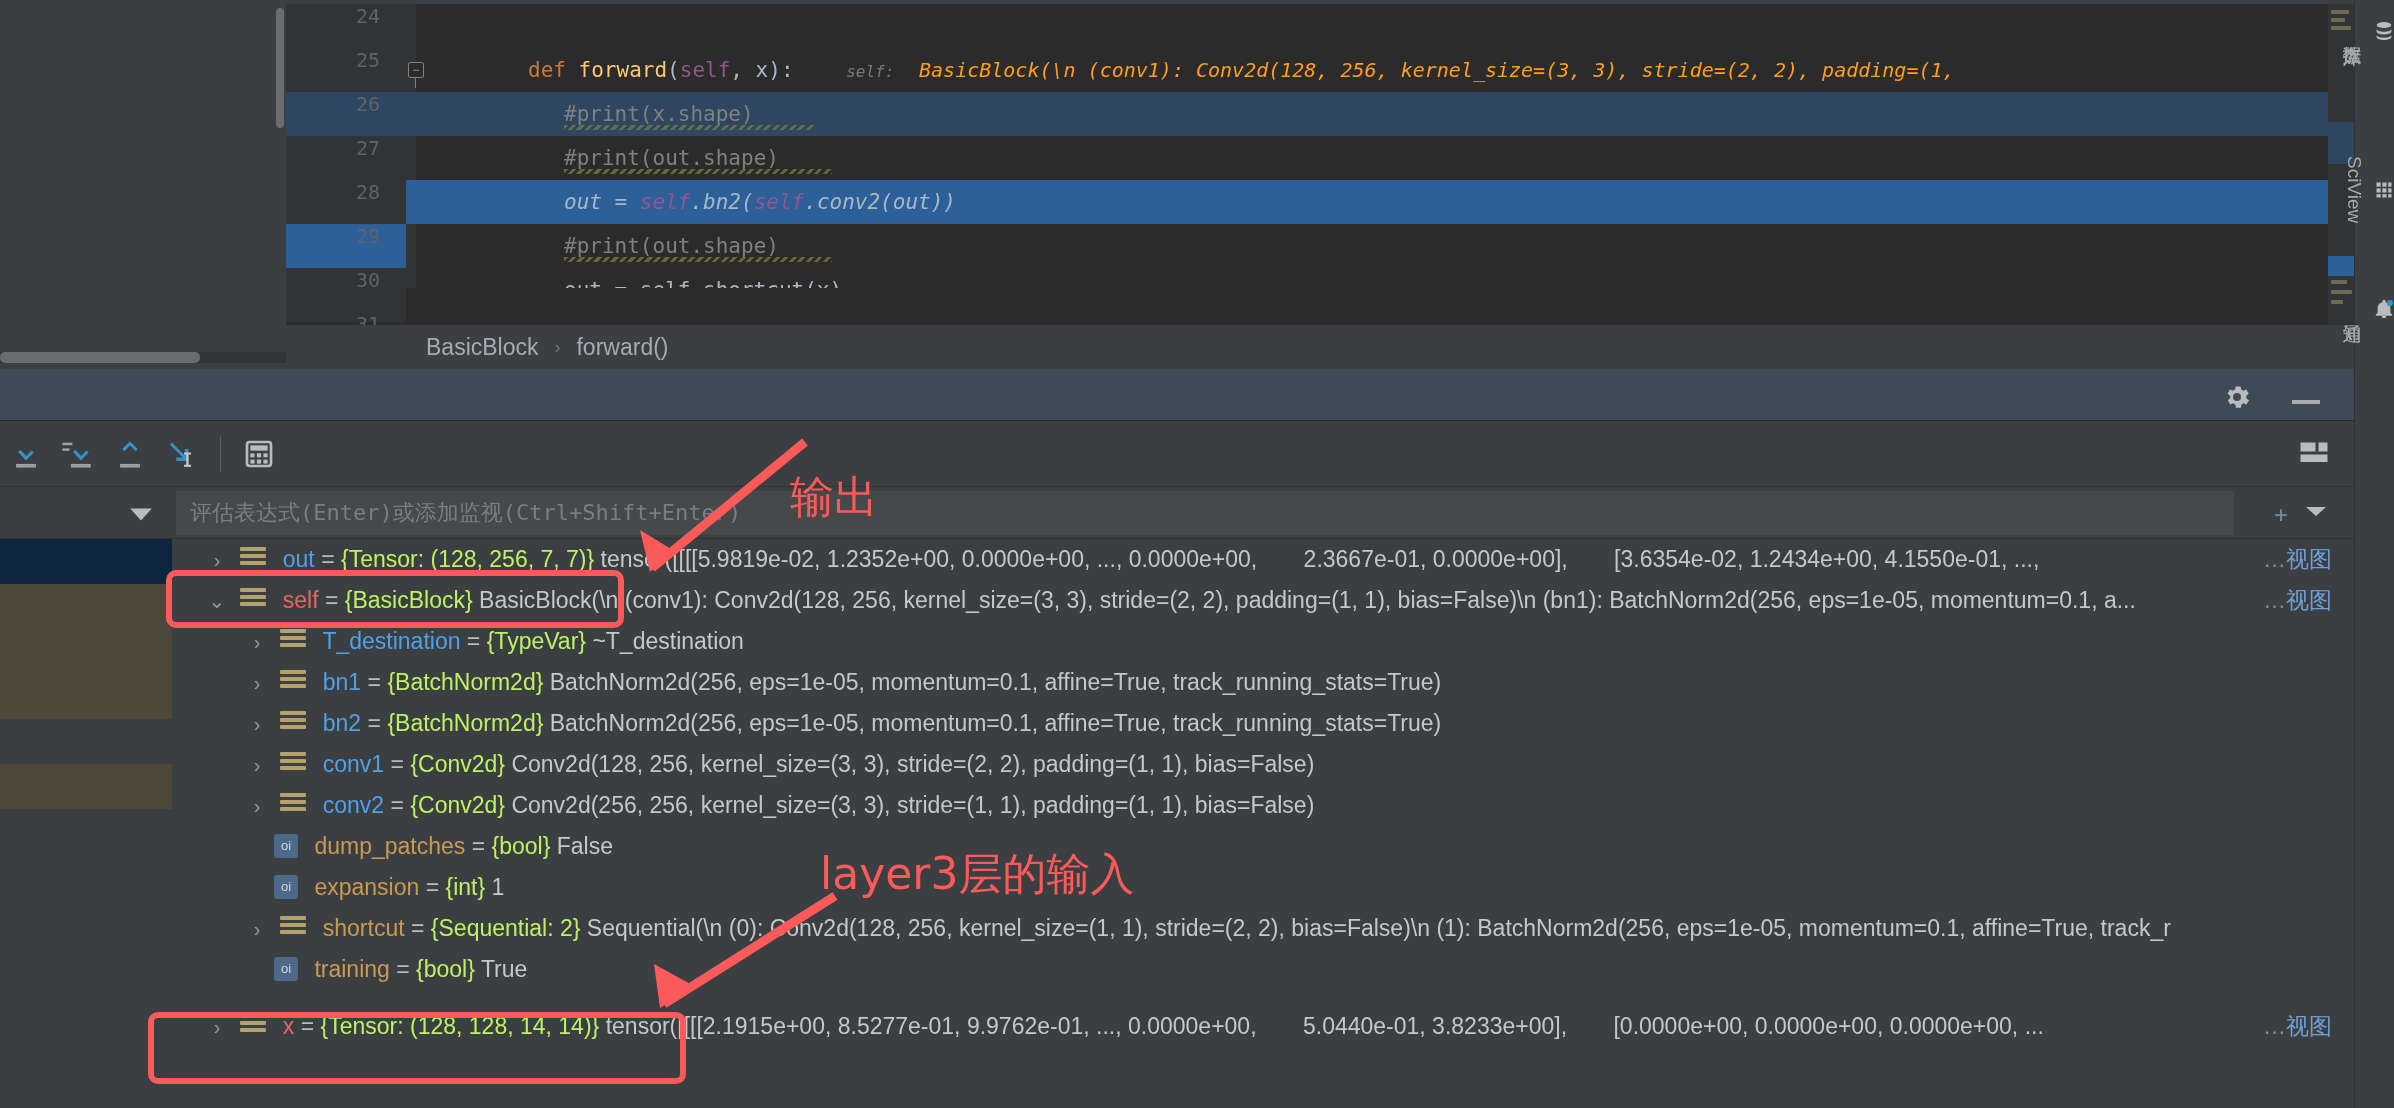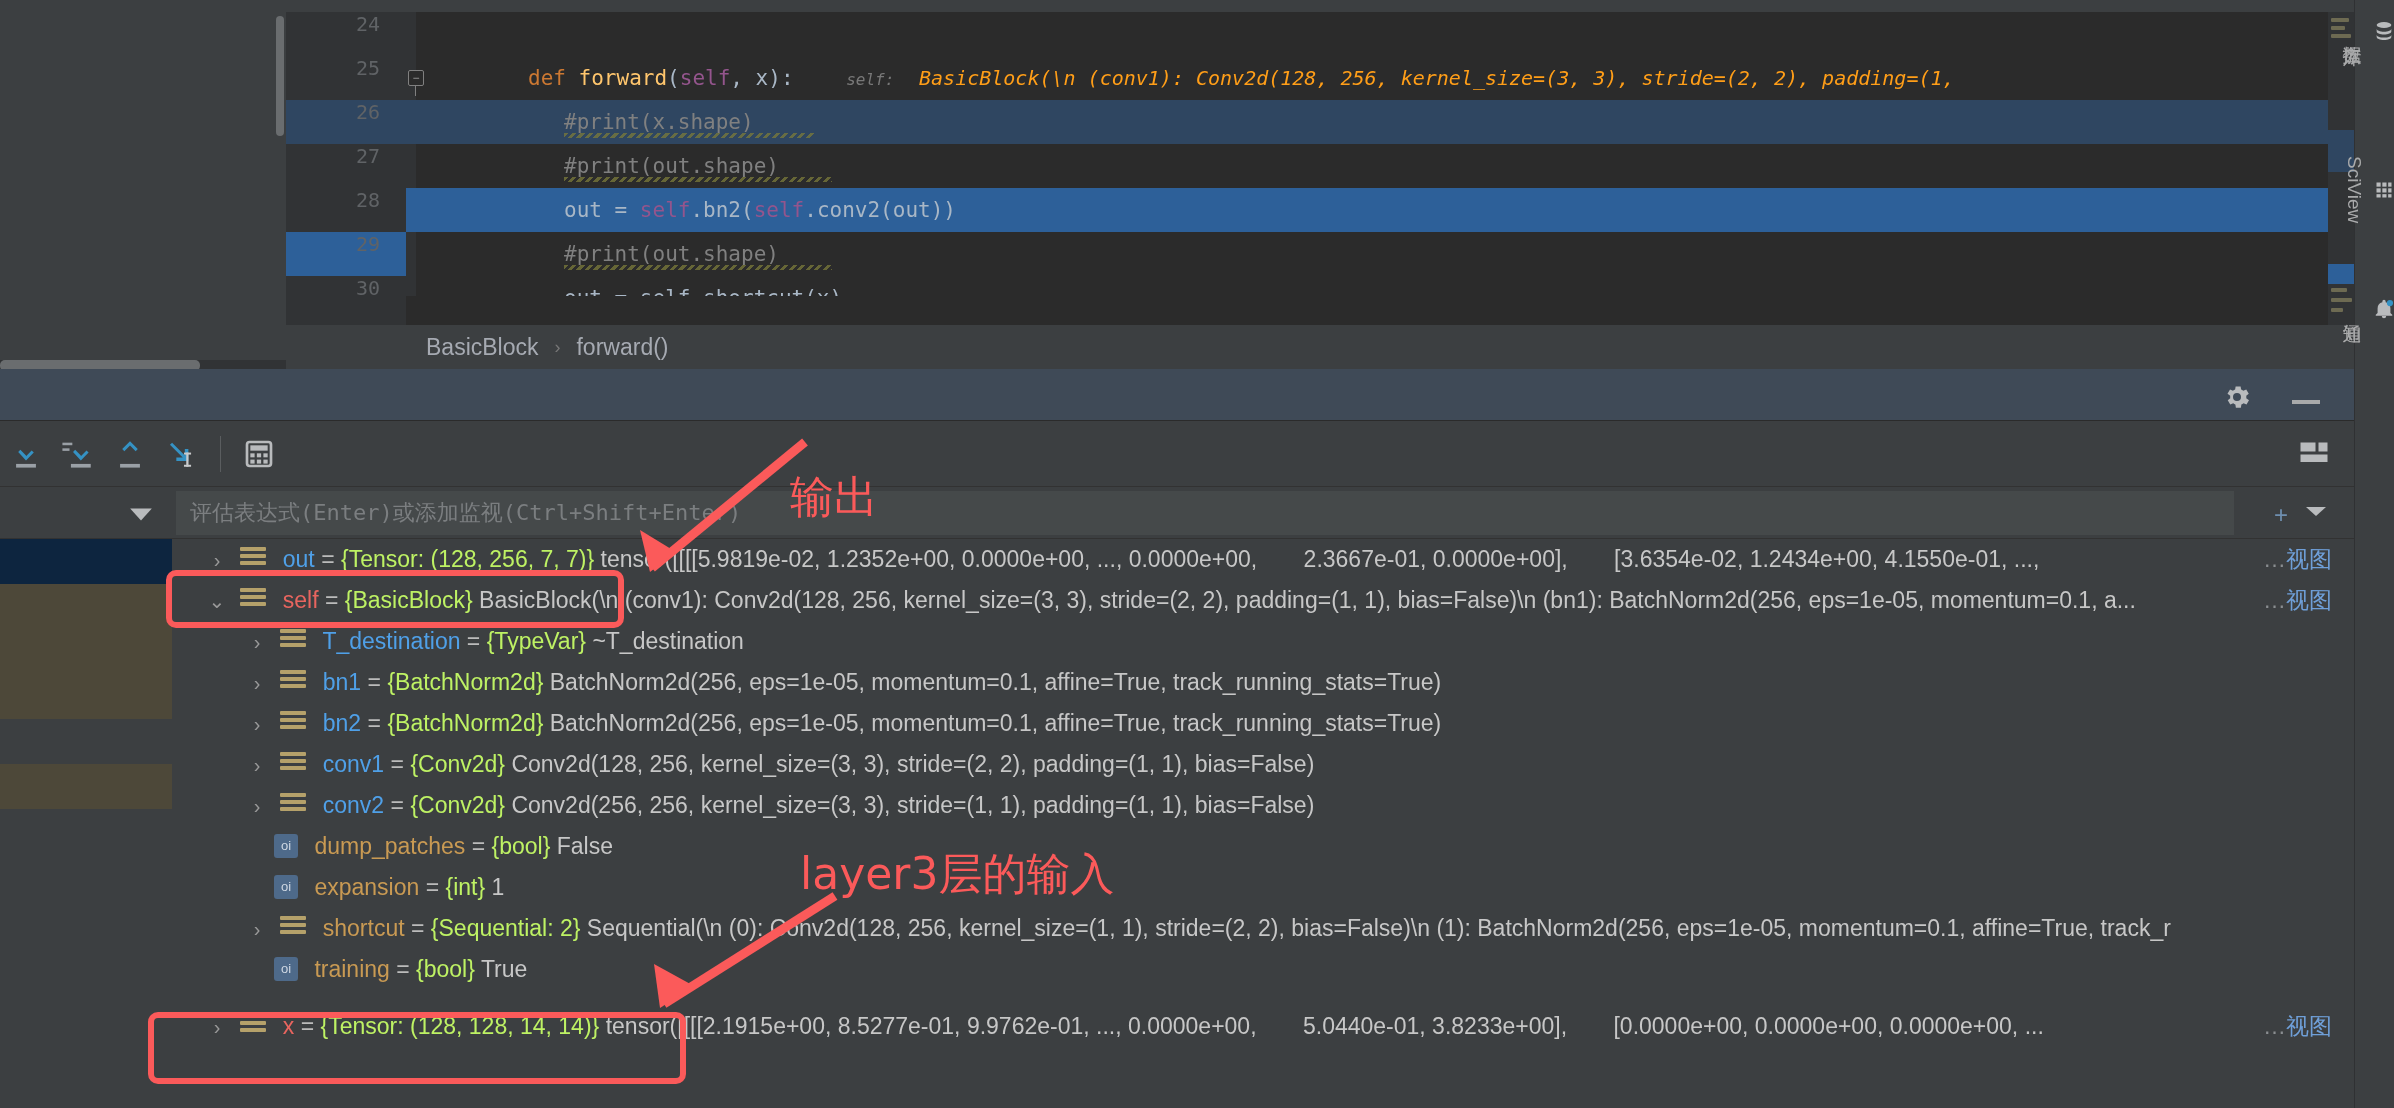--- a/index.html
+++ b/index.html
@@ -6,21 +6,21 @@
   html,body { width:2394px; height:1108px; overflow:hidden; background:#3c3f41; }
   body {
     font-family: "Liberation Sans", "DejaVu Sans", sans-serif;
     color:#bbbbbb;
     -webkit-font-smoothing:antialiased;
   }
   .root { position:relative; width:2394px; height:1108px; }
 
   
   .editor {
-    position:absolute; left:0; top:12px; width:2394px; height:330px;
+    position:absolute; left:0; top:4px; width:2394px; height:330px;
     background:#2b2b2b;
   }
   .ed-leftgutter {
     position:absolute; left:0; top:0; width:286px; height:330px;
     background:#3c3f41;
   }
   .ed-scrollbar-v {
     position:absolute; left:276px; top:4px; width:8px; height:120px;
     background:#6a6d6f; border-radius:4px;
   }
@@ -260,21 +260,21 @@
 
 
       <div class="coderow line"><span class="codebar"></span>
         <span style="padding-left:132px;position:relative;display:inline-block;">
           <span class="cmt">#print(out.shape)</span>
           <span class="squig" style="left:132px;right:0;width:268px;"></span>
         </span>
       </div>
 
       <div class="coderow line hl2"><span class="codebar"></span>
-        <span style="padding-left:132px;"><span class="plain">out = </span><span class="self">self</span><span class="plain">.bn2(</span><span class="self">self</span><span class="plain">.conv2(out))</span></span>
+        <span style="padding-left:132px;font-style:italic;"><span class="plain">out = </span><span class="self">self</span><span class="plain">.bn2(</span><span class="self">self</span><span class="plain">.conv2(out))</span></span>
       </div>
 
       <div class="coderow line"><span class="codebar"></span>
         <span style="padding-left:132px;position:relative;display:inline-block;">
           <span class="cmt">#print(out.shape)</span>
           <span class="squig" style="left:132px;right:0;width:268px;"></span>
         </span>
       </div>
 
       <div class="coderow line" style="height:20px;overflow:hidden;"><span class="codebar" style="height:20px;"></span>
@@ -564,15 +564,15 @@
     <polygon points="50,142 40,100 76,122" fill="#fb5a5a"></polygon>
   </svg>
 
   <svg class="arrow-svg" style="left:600px; top:880px; width:250px; height:160px;" viewBox="0 0 250 160">
     <line x1="235" y1="16" x2="64" y2="124" stroke="#fb5a5a" stroke-width="9"></line>
     <polygon points="60,128 54,84 94,106" fill="#fb5a5a"></polygon>
   </svg>
 
   <div class="annot" style="left:790px; top:468px;">输出</div>
 
-  <div class="annot" style="left:800px; top:845px;">layer3层的输入</div>
+  <div class="annot" style="left:820px; top:845px;">layer3层的输入</div>
 
 </div>
 
 </body></html>

